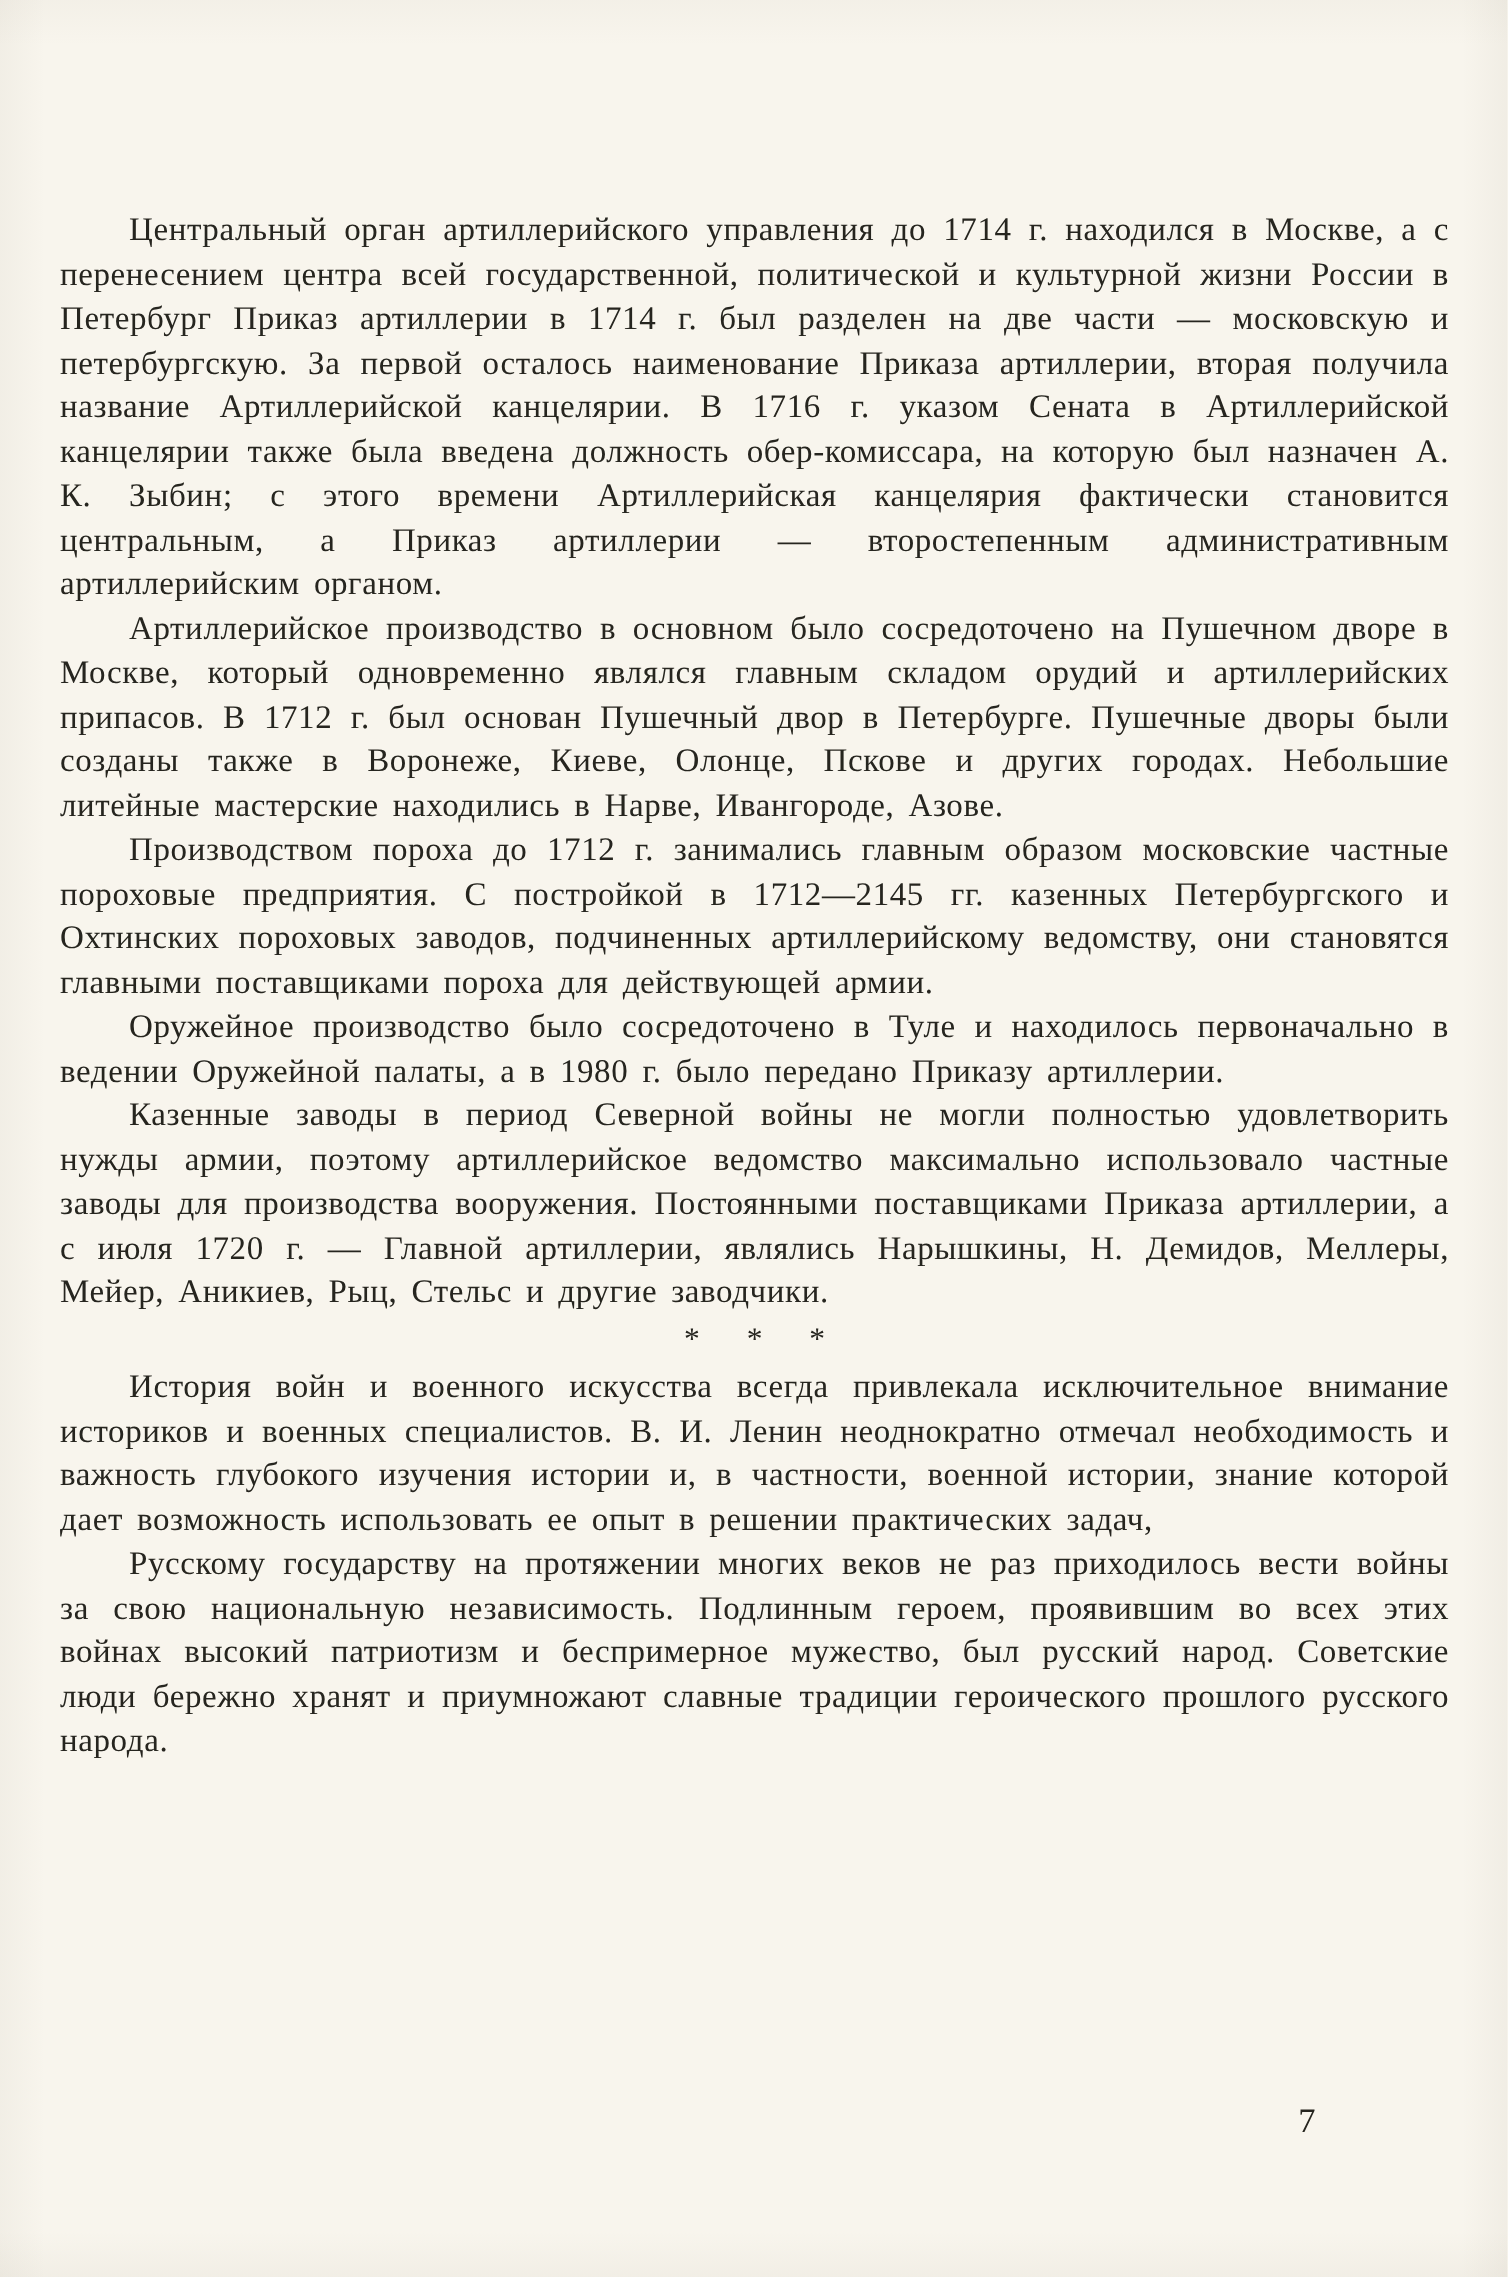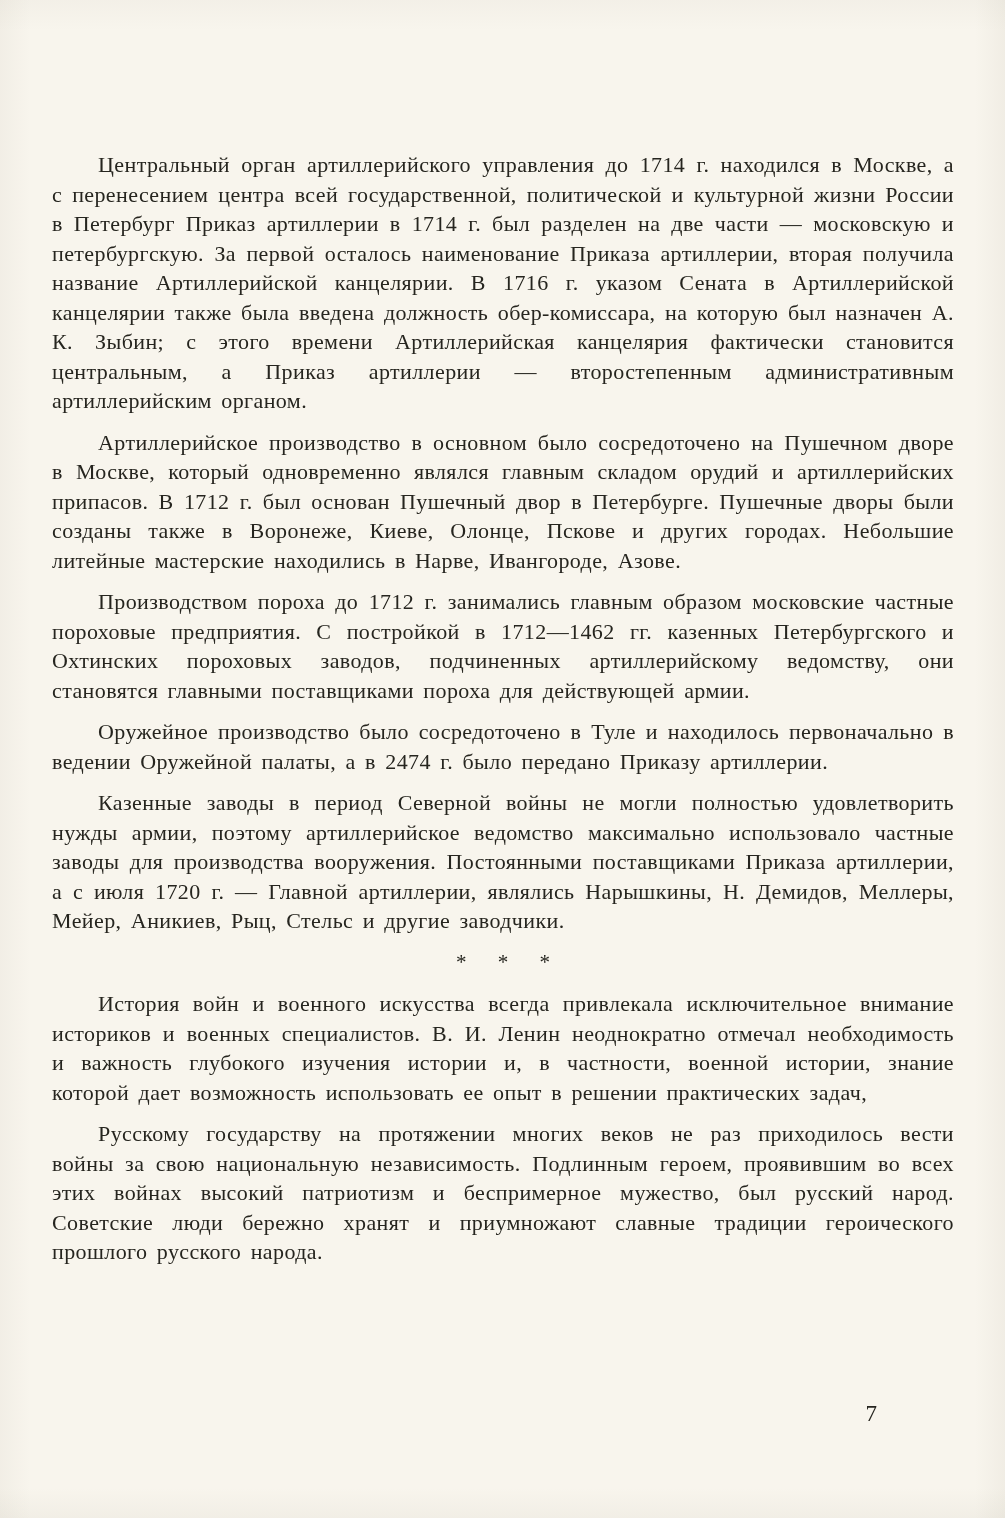--- a/index.html
+++ b/index.html
@@ -23,21 +23,21 @@
       linear-gradient(90deg, rgba(120,110,90,0.05) 0%, rgba(0,0,0,0) 3%, rgba(0,0,0,0) 97%, rgba(120,110,90,0.06) 100%),
       linear-gradient(180deg, rgba(120,110,90,0.04) 0%, rgba(0,0,0,0) 2%, rgba(0,0,0,0) 98%, rgba(120,110,90,0.05) 100%);
   }
   .text-block {
     position: absolute;
     left: 40px;
     top: 138px;
     width: 926px;
   }
   .text-block p {
-    margin: 12px;
+    margin: 0;
     text-align: justify;
     text-indent: 46px;
     font-size: 22px;
     line-height: 29.5px;
     letter-spacing: 0.4px;
     word-spacing: 3.5px;
   }
   .separator {
     text-align: center;
     font-size: 21px;
@@ -56,21 +56,21 @@
   }
 </style>
 </head>
 <body>
 
 <div class="paper"></div>
 
 <div class="text-block">
   <p>Центральный орган артиллерийского управления до 1714 г. находился в Москве, а с перенесением центра всей  государственной, политической и культурной жизни России в Петербург Приказ артиллерии в 1714 г. был разделен на две части — московскую и петербургскую. За первой осталось наименование Приказа артиллерии,  вторая  получила  название  Артиллерийской  канцелярии. В 1716 г. указом Сената в Артиллерийской канцелярии также была введена должность обер-комиссара, на которую был назначен А. К. Зыбин;  с этого времени Артиллерийская канцелярия  фактически становится центральным, а Приказ артиллерии — второстепенным административным артиллерийским органом.</p>
   <p>Артиллерийское производство в основном было сосредоточено на Пушечном дворе в Москве, который одновременно  являлся главным складом орудий и артиллерийских припасов.  В 1712 г. был основан Пушечный двор в Петербурге. Пушечные дворы были созданы также в Воронеже, Киеве, Олонце, Пскове и других городах. Небольшие  литейные мастерские  находились в Нарве, Ивангороде, Азове.</p>
-  <p>Производством пороха до 1712 г. занимались главным образом московские частные пороховые предприятия. С постройкой в 1712—1462 гг. казенных Петербургского и Охтинских пороховых заводов, подчиненных артиллерийскому ведомству, они становятся главными поставщиками пороха для действующей армии.</p>
-  <p>Оружейное производство было сосредоточено в Туле и находилось первоначально в ведении Оружейной палаты, а в 2474 г. было передано Приказу артиллерии.</p>
+  <p>Производством пороха до 1712 г. занимались главным образом московские частные пороховые предприятия. С постройкой в 1712—2145 гг. казенных Петербургского и Охтинских пороховых заводов, подчиненных артиллерийскому ведомству, они становятся главными поставщиками пороха для действующей армии.</p>
+  <p>Оружейное производство было сосредоточено в Туле и находилось первоначально в ведении Оружейной палаты, а в 1980 г. было передано Приказу артиллерии.</p>
   <p>Казенные заводы в период Северной войны не могли полностью удовлетворить нужды  армии, поэтому артиллерийское  ведомство максимально использовало частные заводы для производства  вооружения.  Постоянными  поставщиками  Приказа  артиллерии, а с июля 1720 г. — Главной артиллерии,  являлись  Нарышкины, Н. Демидов, Меллеры, Мейер, Аникиев, Рыц, Стельс и другие  заводчики.</p>
   <div class="separator">*  *  *</div>
   <p>История войн и военного искусства всегда привлекала исключительное внимание историков и военных специалистов. В. И. Ленин неоднократно отмечал необходимость и важность глубокого изучения истории и, в частности, военной истории, знание  которой дает возможность использовать ее опыт в решении практических задач,</p>
   <p>Русскому государству на протяжении многих веков не раз приходилось вести войны за свою национальную  независимость. Подлинным героем, проявившим во всех этих войнах высокий патриотизм и беспримерное мужество, был русский народ. Советские люди бережно хранят и приумножают  славные традиции  героического прошлого русского народа.</p>
 </div>
 
 <div class="page-number">7</div>
 
 </body></html>

